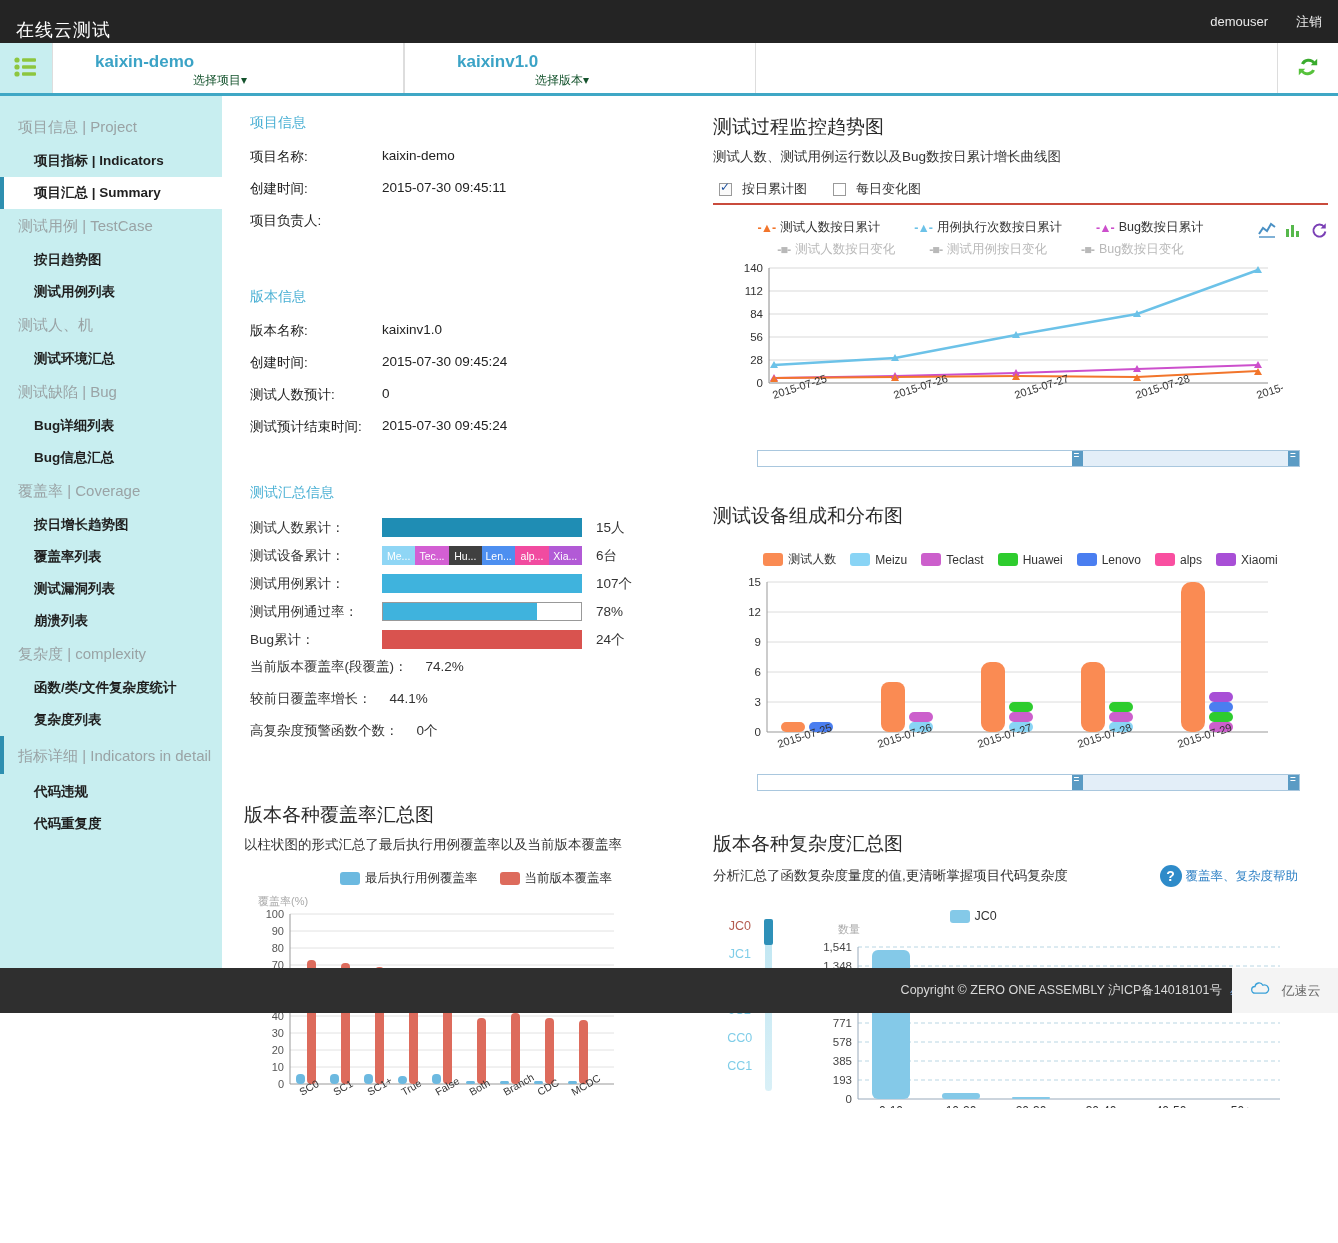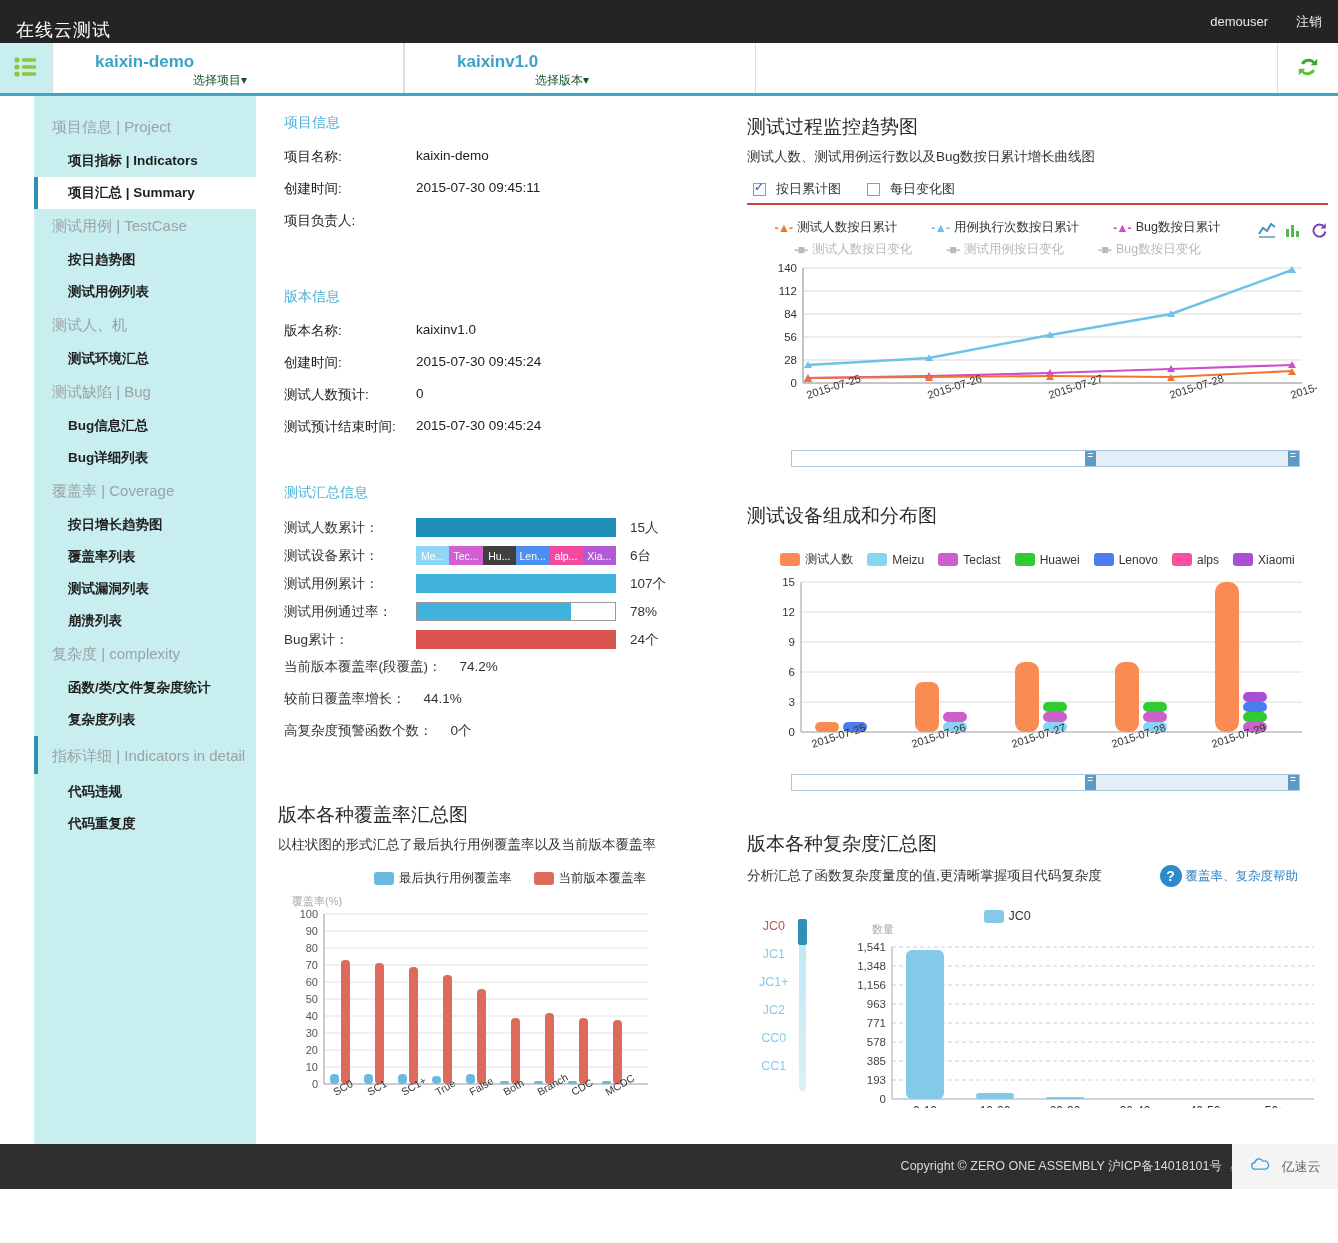--- a/index.html
+++ b/index.html
@@ -27,21 +27,21 @@
   .selcell{ width:352px; border-right:1px solid #ddd; border-left:1px solid #ddd;
             position:relative; background:#fff; cursor:pointer; }
   .selcell .big{ position:absolute; left:42px; top:9px; font-size:17px; font-weight:bold; color:#3ba3c6; }
   .selcell .sub{ position:absolute; left:140px; top:29px; font-size:12px; color:#14532d; }
   .selcell.second .big{ left:52px; }
   .selcell.second .sub{ left:130px; }
   .selbar .rest{ flex:1; border-right:1px solid #ddd; }
   .refresh-wrap{ width:60px; display:flex; align-items:center; justify-content:center; cursor:pointer;}
 
   
-  .shell{ display:flex; height:1048px;margin-left:34px; }
+  .shell{ display:flex; height:872px; }
   .sidebar{ width:222px; background:#c8eef0; padding-top:14px; position:relative; flex:none;}
   .group{ color:#9aa3a5; font-size:15px; padding:8px 0 8px 18px; }
   .leaf{ font-size:13.5px; font-weight:bold; color:#1f1f1f; padding:7px 0 7px 34px; cursor:pointer; }
   .leaf.active{ background:#fff; position:relative; }
   .leaf.active:before{ content:""; position:absolute; left:0; top:0; bottom:0; width:4px; background:#2e8fb0;}
   .sb-tick{ position:absolute; left:0; width:4px; height:38px; background:#2e8fb0; }
 
   .content{ flex:1; display:flex; padding:18px 10px 0 22px; gap:14px; position:relative; }
   .col-left{ width:455px; flex:none; }
   .col-right{ flex:1; }
@@ -158,22 +158,22 @@
     <div class="sb-tick" style="top:640px"></div>
     <div class="group">项目信息 | Project</div>
     <div class="leaf">项目指标 | Indicators</div>
     <div class="leaf active">项目汇总 | Summary</div>
     <div class="group">测试用例 | TestCase</div>
     <div class="leaf">按日趋势图</div>
     <div class="leaf">测试用例列表</div>
     <div class="group">测试人、机</div>
     <div class="leaf">测试环境汇总</div>
     <div class="group">测试缺陷 | Bug</div>
+    <div class="leaf">Bug详细列表</div>
     <div class="leaf">Bug信息汇总</div>
-    <div class="leaf">Bug详细列表</div>
     <div class="group">覆盖率 | Coverage</div>
     <div class="leaf">按日增长趋势图</div>
     <div class="leaf">覆盖率列表</div>
     <div class="leaf">测试漏洞列表</div>
     <div class="leaf">崩溃列表</div>
     <div class="group">复杂度 | complexity</div>
     <div class="leaf">函数/类/文件复杂度统计</div>
     <div class="leaf">复杂度列表</div>
     <div class="group" style="line-height:1.6;padding-right:8px">指标详细 | Indicators in detail</div>
     <div class="leaf">代码违规</div>

